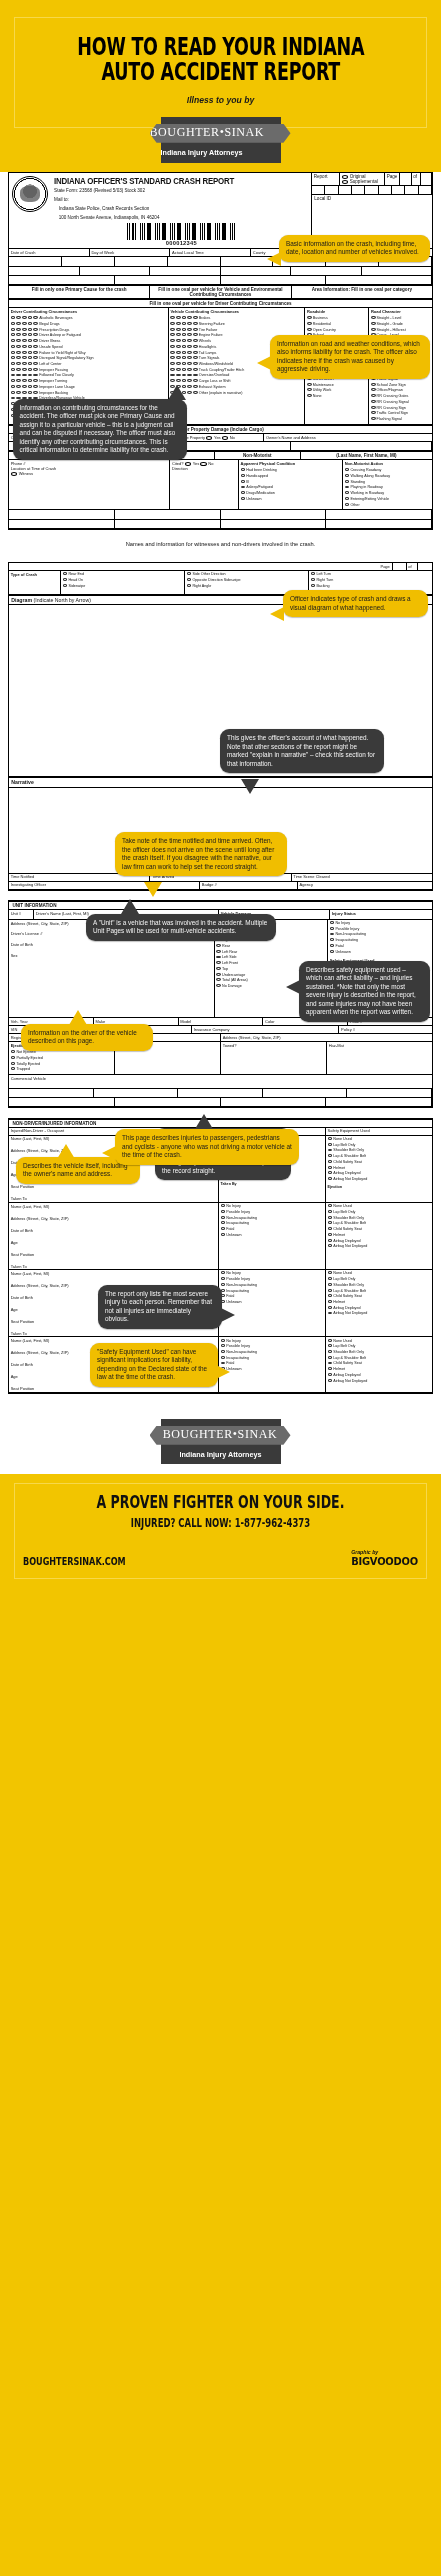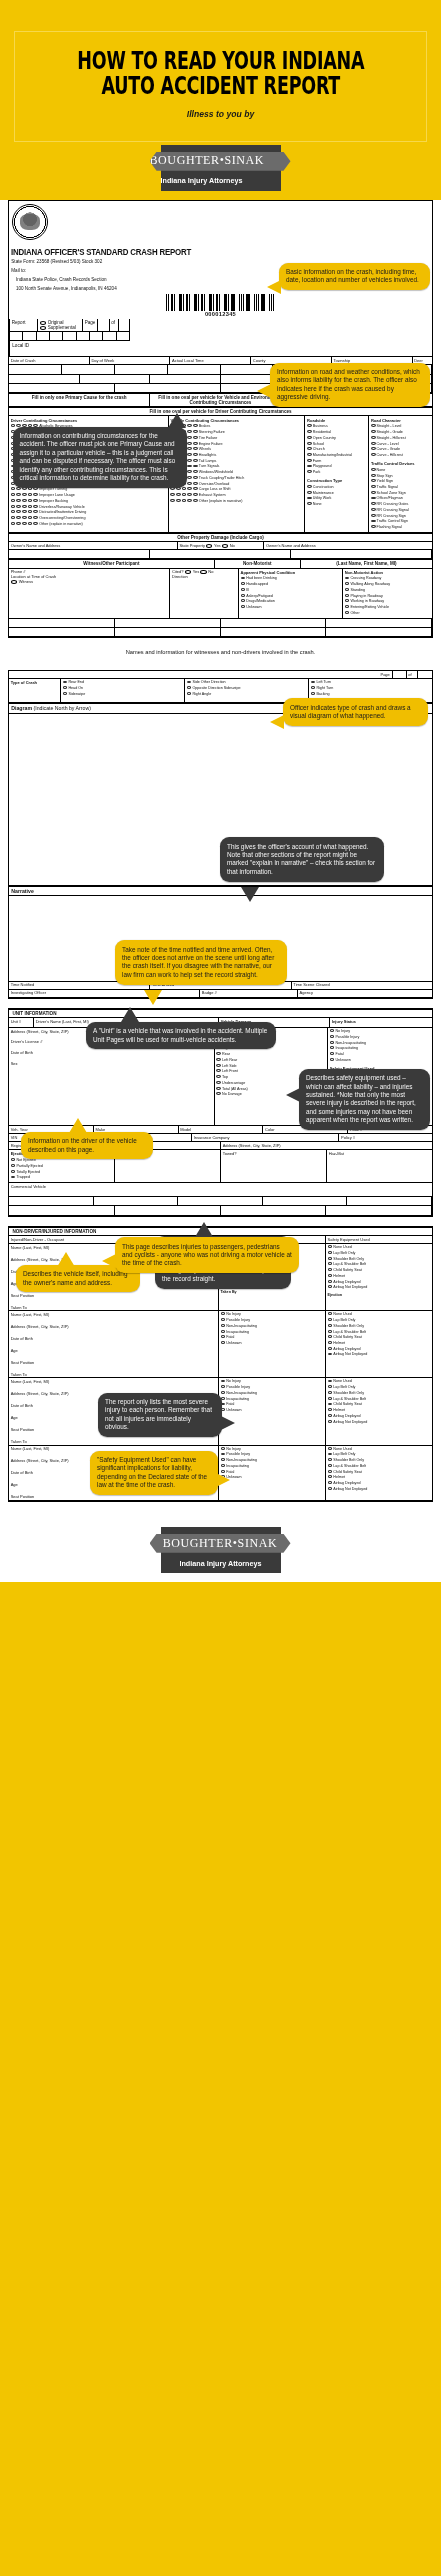--- a/index.html
+++ b/index.html
@@ -12,21 +12,21 @@
   .page { width: 441px; position: relative; }
 
   
   .header {
     background: #f2c500;
     padding: 12.6px 0 0 0;
     position: relative;
   }
   .header-inner {
     border: 1.1px solid #f7d84a;
-    margin: 18px 14px;
+    margin: 4px 14px;
     padding: 16px 5.7px 22px 5.7px;
     text-align: center;
   }
   .title {
     font-family: "Liberation Sans Narrow", "DejaVu Sans Condensed", "Liberation Sans", sans-serif;
     font-weight: 900;
     font-size: 25px;
     line-height: 1.02;
     letter-spacing: -0.3px;
     transform: scaleX(0.78);
@@ -80,21 +80,21 @@
   }
 
   
   .form-page {
     position: relative;
     border: 1.7px solid #000;
     margin: 9.2px 8px;
     background: #fff;
     overflow: hidden;
   }
-  .formhdr { display: flex; border-bottom: 1.1px solid #000; flex-direction: column; }
+  .formhdr { display: flex; border-bottom: 1.1px solid #000; }
   .seal {
     width: 36px; height: 36px; margin: 3.4px;
     border-radius: 50%;
     border: 1.1px solid #000;
     background:
       radial-gradient(circle at 50% 42%, #888 0 26%, transparent 27%),
       radial-gradient(circle at 50% 50%, #fff 0 62%, #000 63% 66%, #fff 67%);
     position: relative; flex: none;
   }
   .seal::after {
@@ -807,15 +807,28 @@
     <div class="footer-logo-strip">
       <div class="logo-wrap">
         <div class="logo-block">
           <div class="logo-banner">BOUGHTER•SINAK</div>
           <div class="logo-tag">Indiana Injury Attorneys</div>
         </div>
       </div>
     </div>
   </div>
 
+  <div class="footer">
+    <div class="footer-inner">
+      <div class="footer-headline">A PROVEN FIGHTER ON YOUR SIDE.</div>
+      <div class="footer-phone">INJURED? CALL NOW: 1-877-962-4373</div>
+      <div class="footer-bottom">
+        <div class="footer-site">BOUGHTERSINAK.COM</div>
+        <div>
+          <div class="credit-small">Graphic by</div>
+          <div class="credit-big">BIGVOODOO</div>
+        </div>
+      </div>
+    </div>
+  </div>
 
 </div>
 
 
 </body></html>

